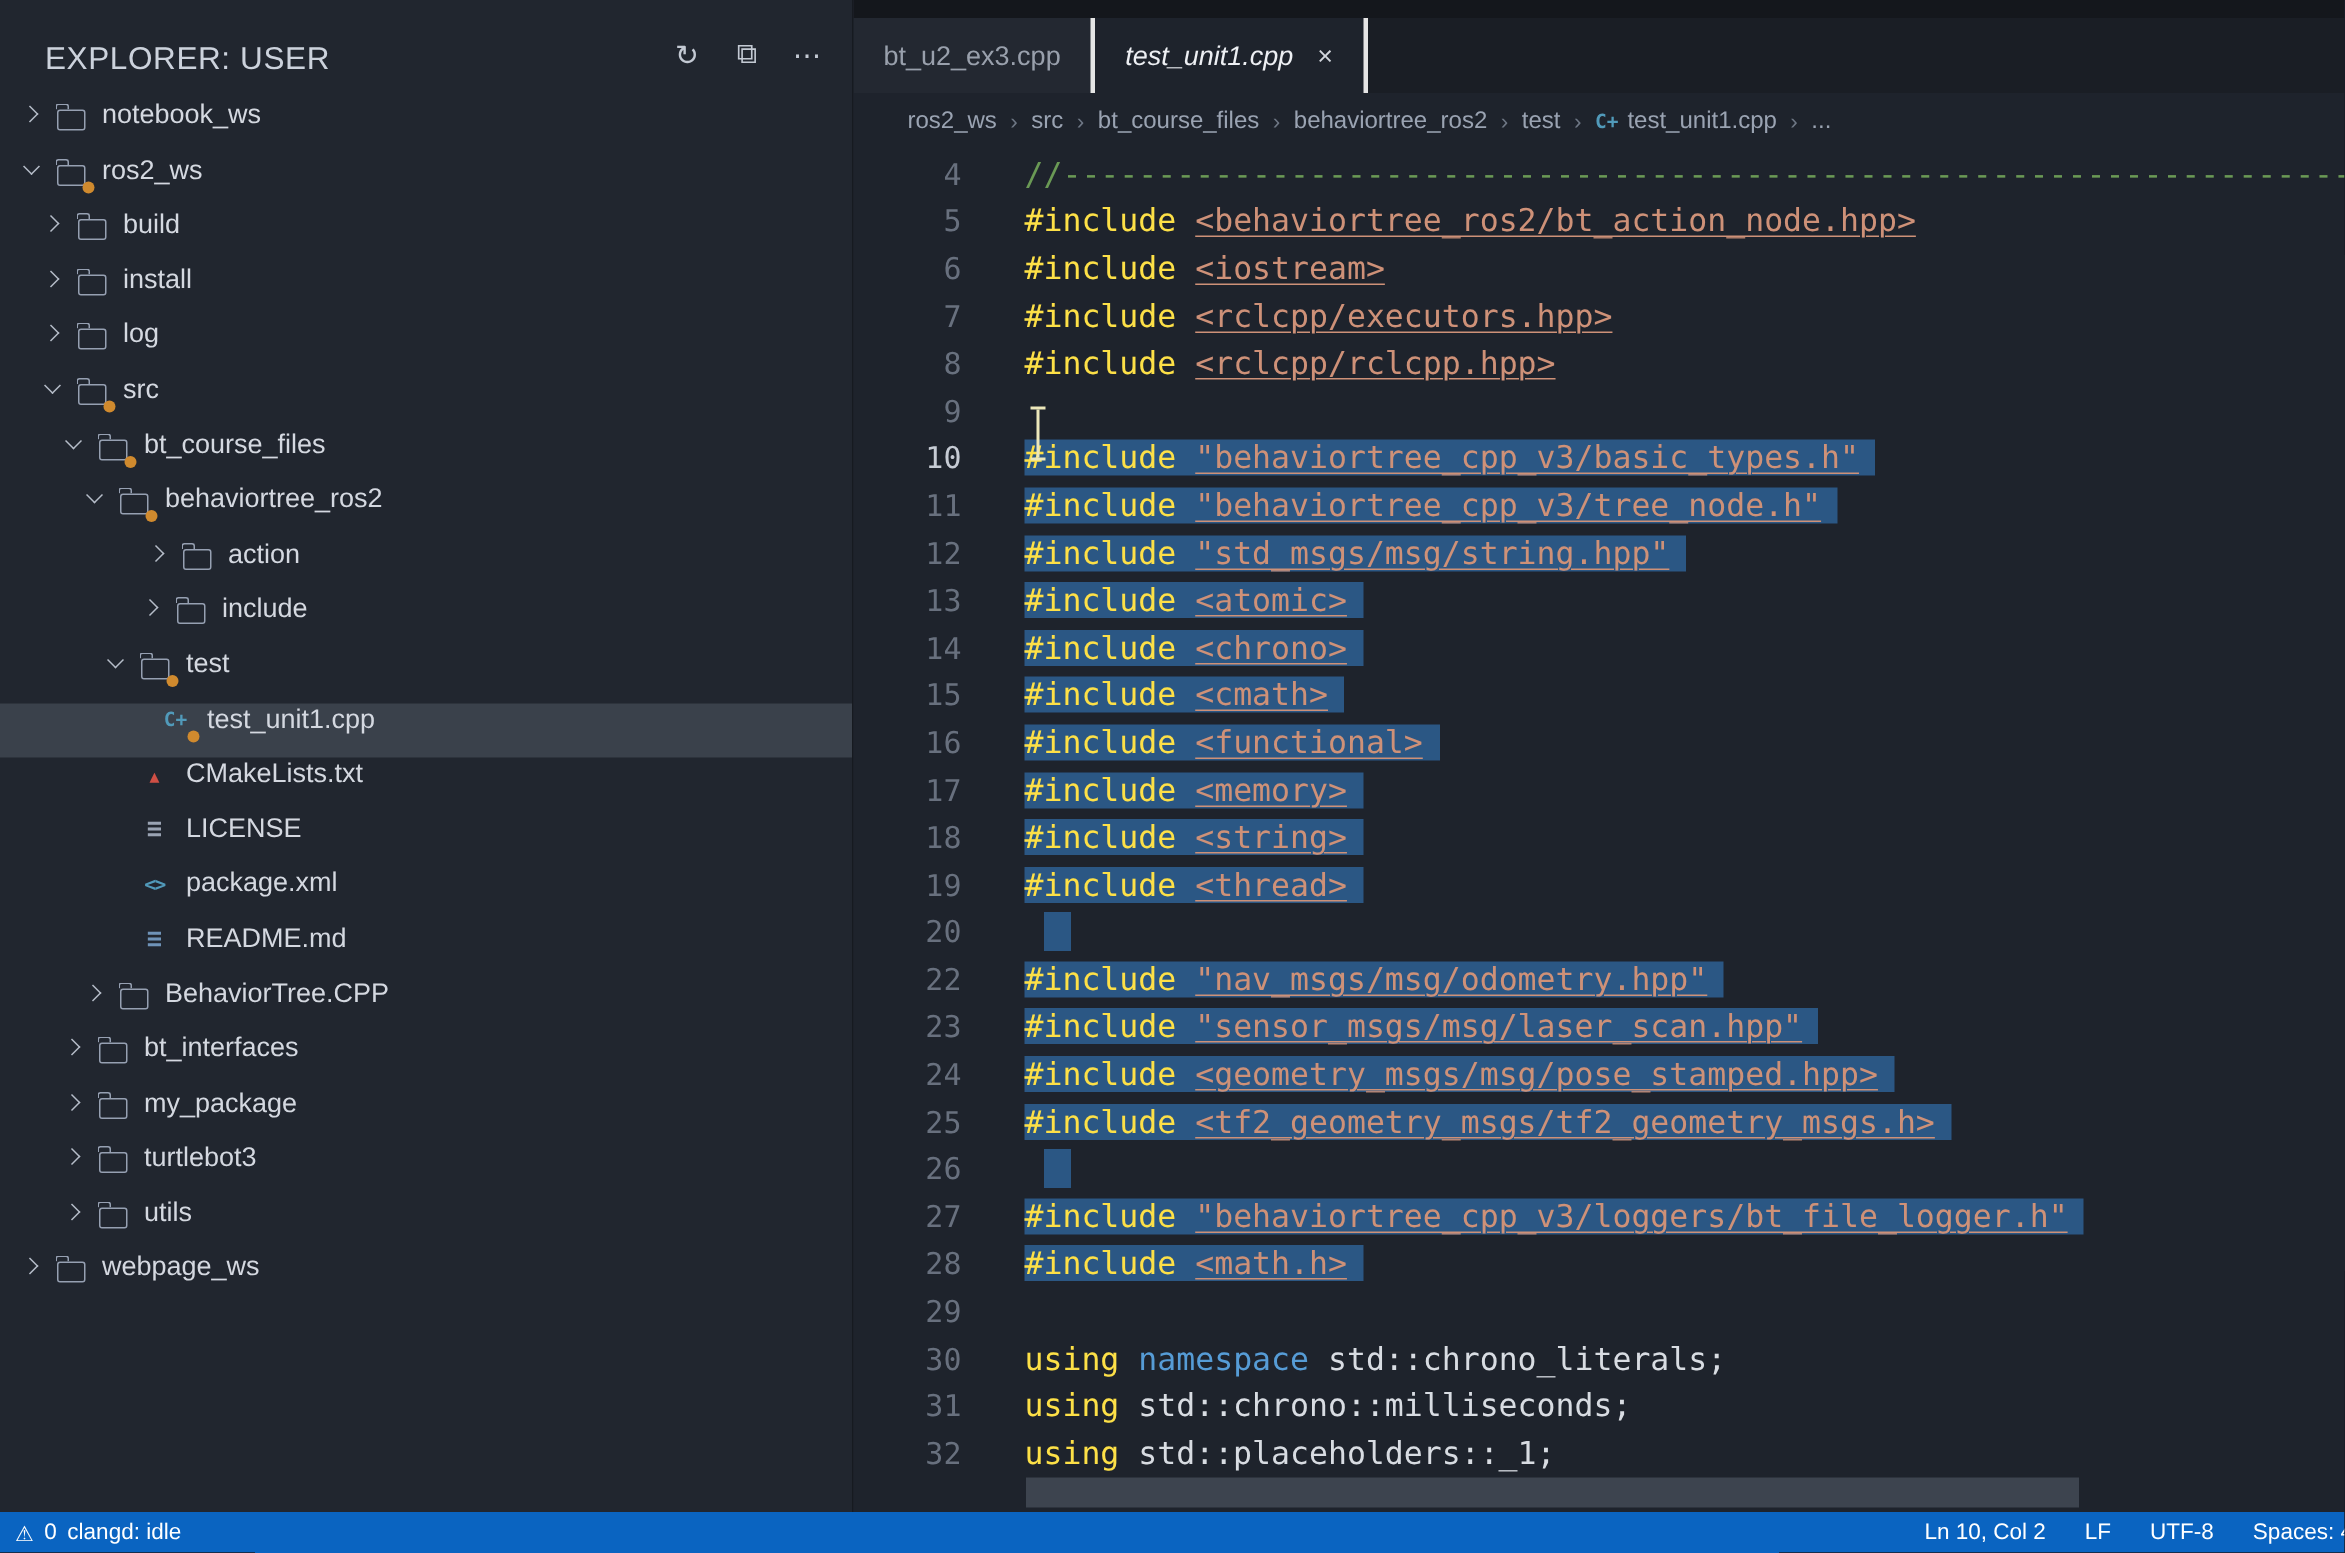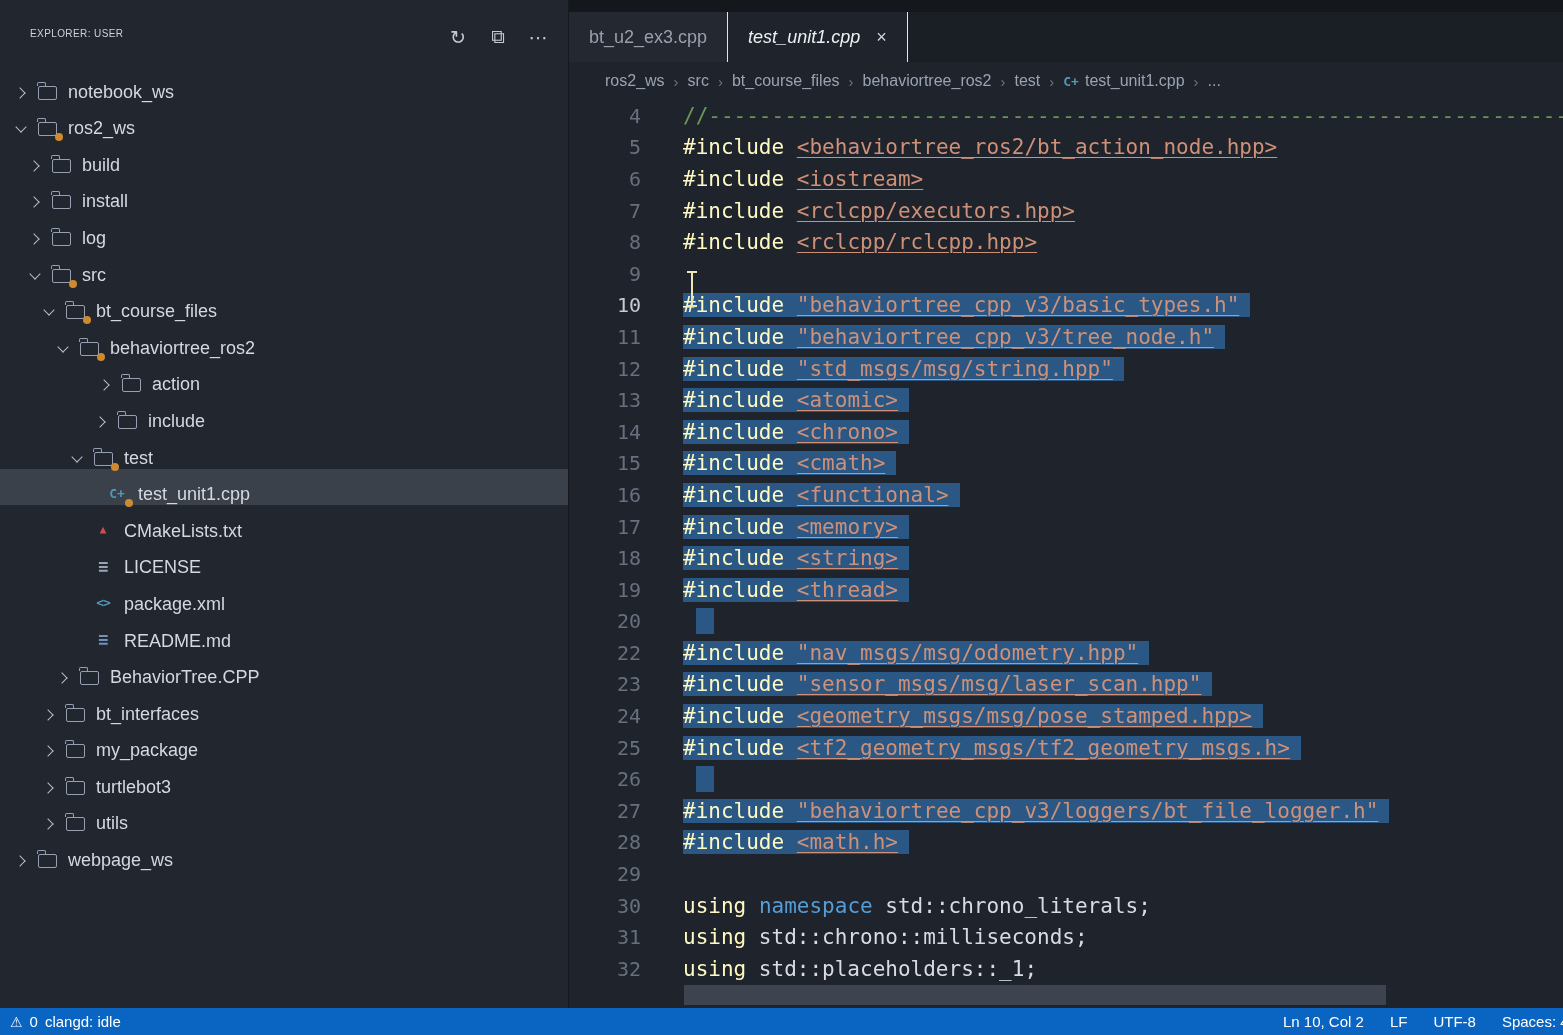--- a/index.html
+++ b/index.html
@@ -2,25 +2,25 @@
 <html><head>
 <meta charset="utf-8">
 <style>
   html,body{margin:0;padding:0;background:#14171c;}
   body{width:1563px;height:1035px;overflow:hidden;font-family:"Liberation Sans",sans-serif;}
   #app{position:relative;width:1563px;height:1035px;background:#1e232c;overflow:hidden;}
 
   
   .sidebar{position:absolute;left:0;top:0;width:568px;height:1008px;background:#21262f;border-right:1px solid #161a20;overflow:hidden;}
   .exp-header{position:relative;height:66px;}
-  .exp-title{position:absolute;left:30px;top:28px;font-size:10px;color:#ccd2dc;letter-spacing:.4px;white-space:nowrap;}
+  .exp-title{position:absolute;left:30px;top:28px;font-size:21px;color:#ccd2dc;letter-spacing:.4px;white-space:nowrap;}
   .exp-actions{position:absolute;right:14px;top:22px;display:flex;gap:8px;}
   .exp-actions span{width:32px;height:30px;display:flex;align-items:center;justify-content:center;color:#c3c9d3;font-size:19px;border-radius:4px;cursor:pointer;}
   .tree{position:absolute;top:66px;left:0;right:0;}
-  .trow{height:36.6px;display:flex;align-items:flex-end;color:#d4d8e0;font-size:18px;cursor:pointer;white-space:nowrap;}
+  .trow{height:36.6px;display:flex;align-items:flex-start;color:#d4d8e0;font-size:18px;cursor:pointer;white-space:nowrap;}
   .trow.selected{background:#3a414b;}
   .chev{width:20px;height:20px;position:relative;flex:none;}
   .chev.right::before,.chev.down::before{content:"";position:absolute;width:7px;height:7px;border-right:1.6px solid #b6bdc9;border-bottom:1.6px solid #b6bdc9;}
   .chev.right::before{transform:rotate(-45deg);left:4px;top:6px;}
   .chev.down::before{transform:rotate(45deg);left:5px;top:4px;}
   .ticon{width:26px;height:24px;position:relative;display:flex;align-items:center;justify-content:center;flex:none;margin:0 8px 0 2px;}
   .ticon.dot::after{content:"";position:absolute;right:-3px;bottom:-2px;width:8px;height:8px;border-radius:50%;background:#d08a2e;}
   .folder{position:relative;width:17px;height:12px;border:1.5px solid #96a0b2;border-radius:2px;margin-top:4px;}
   .folder::before{content:"";position:absolute;top:-5px;left:-1.5px;width:7px;height:3px;border:1.5px solid #96a0b2;border-bottom:none;border-radius:2px 2px 0 0;}
   .fi{font-family:"DejaVu Sans Mono",monospace;font-weight:bold;line-height:1;}
@@ -28,38 +28,38 @@
   .fi.cmake{color:#cf4f45;font-size:11px;}
   .fi.license{color:#9aa3b3;font-size:17px;}
   .fi.xml{color:#519aba;font-size:13px;letter-spacing:-1px;}
   .fi.md{color:#6f93b8;font-size:17px;}
   .tlabel{white-space:nowrap;}
 
   
   .editor{position:absolute;left:569px;top:0;width:994px;height:1008px;background:#1e232c;overflow:hidden;}
   .topstrip{height:12px;background:#14171c;}
   .tabbar{height:50px;background:#1a1e25;display:flex;align-items:stretch;}
-  .tab{display:flex;align-items:center;padding:0 20px;font-size:18px;gap:16px;border-right:1px solid #e5e5e5;cursor:pointer;}
+  .tab{display:flex;align-items:center;padding:0 20px;font-size:18px;gap:16px;border-right:3px solid #e5e5e5;cursor:pointer;}
   .tab.inactive{background:#232831;color:#99a0ac;}
   .tab.active{background:#1e232c;color:#edeff3;}
   .tab.active .tab-label{font-style:italic;}
   .tab-close{font-size:18px;color:#d2d6dd;line-height:1;}
   .breadcrumb{height:38px;display:flex;align-items:center;padding-left:36px;font-size:16px;color:#9aa3b2;gap:9px;white-space:nowrap;}
   .bc-sep{color:#6e7785;font-size:15px;}
   .bc-item{cursor:pointer;display:flex;align-items:center;gap:6px;}
 
   
   .code{position:relative;}
   .cline{display:flex;height:31.6px;align-items:center;font-family:"DejaVu Sans Mono",monospace;font-size:21px;white-space:pre;}
   .lnum{width:72px;text-align:right;color:#68707e;font-size:20px;flex:none;}
   .lnum.active{color:#c6cbd4;}
   .ltext{padding-left:42px;}
   .sel{background:#2b5784;padding-right:11px;}
   .selmark{display:inline-block;width:18px;height:26px;vertical-align:middle;background:#2b5784;margin-left:13px;}
-  .tk-kw{color:#fef9c3;}
+  .tk-kw{color:#fde047;}
   .tk-kw2{color:#569cd6;}
   .tk-hdr{color:#ce9178;text-decoration:underline;text-underline-offset:3px;text-decoration-thickness:1px;}
   .tk-cmt{color:#6a9955;}
   .tk-id{color:#d8dce2;}
   .tk-pl{color:#d8dce2;}
   .hscroll{position:absolute;left:115px;top:985px;width:702px;height:20px;background:rgba(125,137,153,.33);}
   .ibeam{position:absolute;left:116px;top:271px;width:14px;height:36px;pointer-events:none;}
   .ibeam::before{content:"";position:absolute;left:6px;top:2px;width:2px;height:32px;background:#ece7ba;}
   .ibeam::after{content:"";position:absolute;left:2px;top:0;width:10px;height:2px;background:#ece7ba;box-shadow:0 34px 0 #ece7ba;}
 

